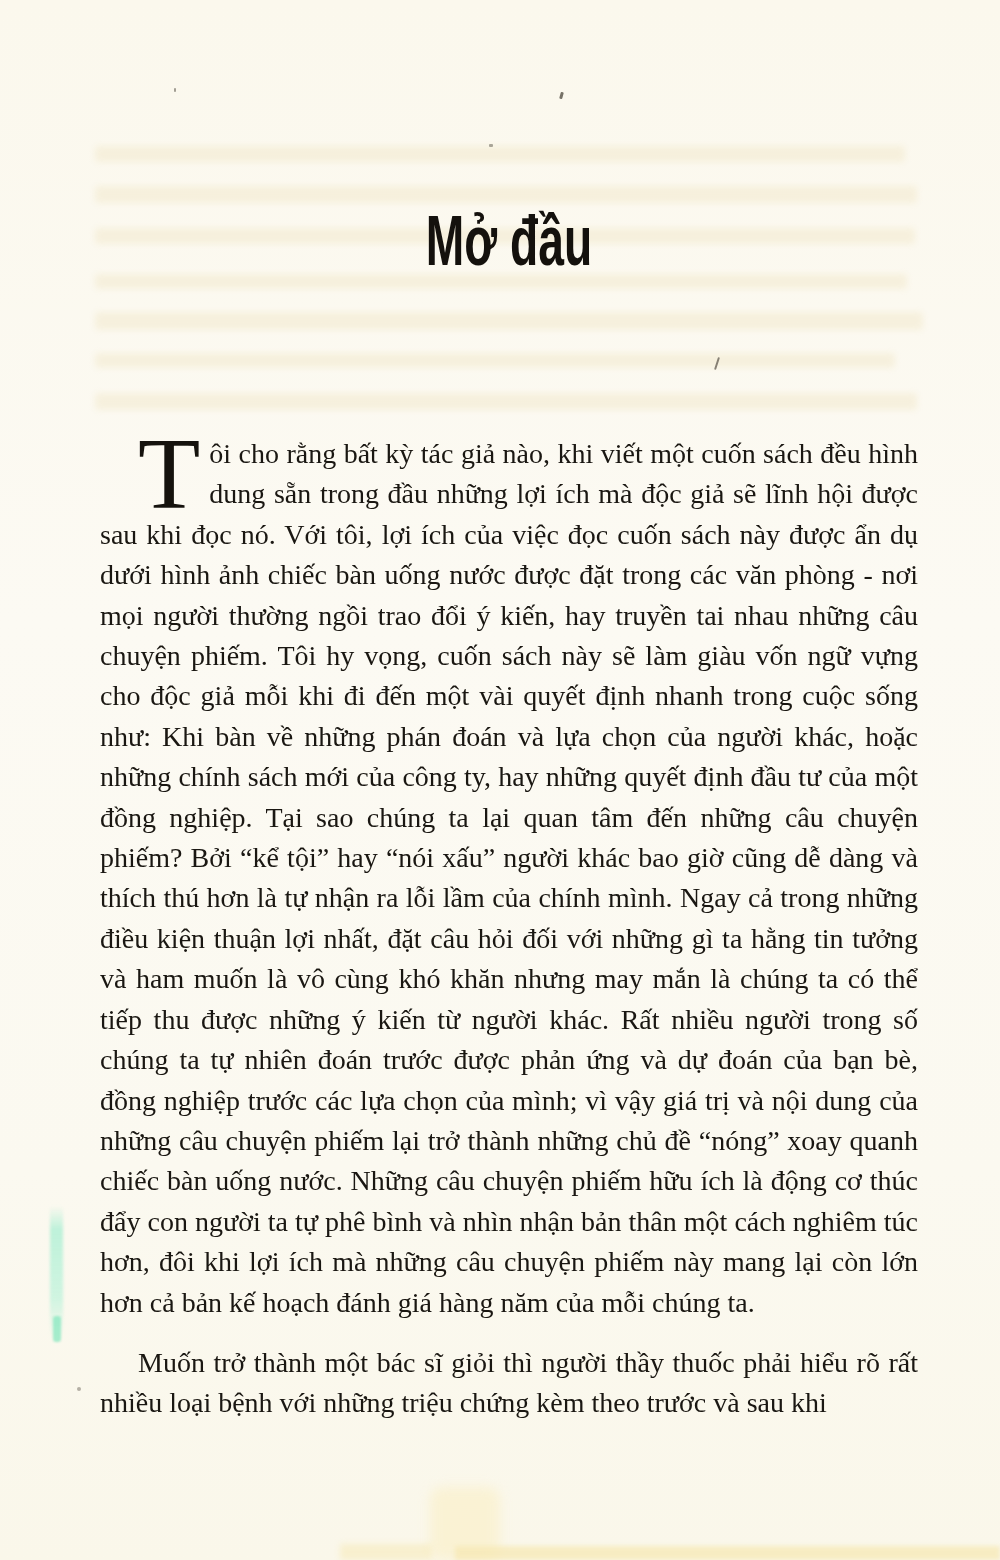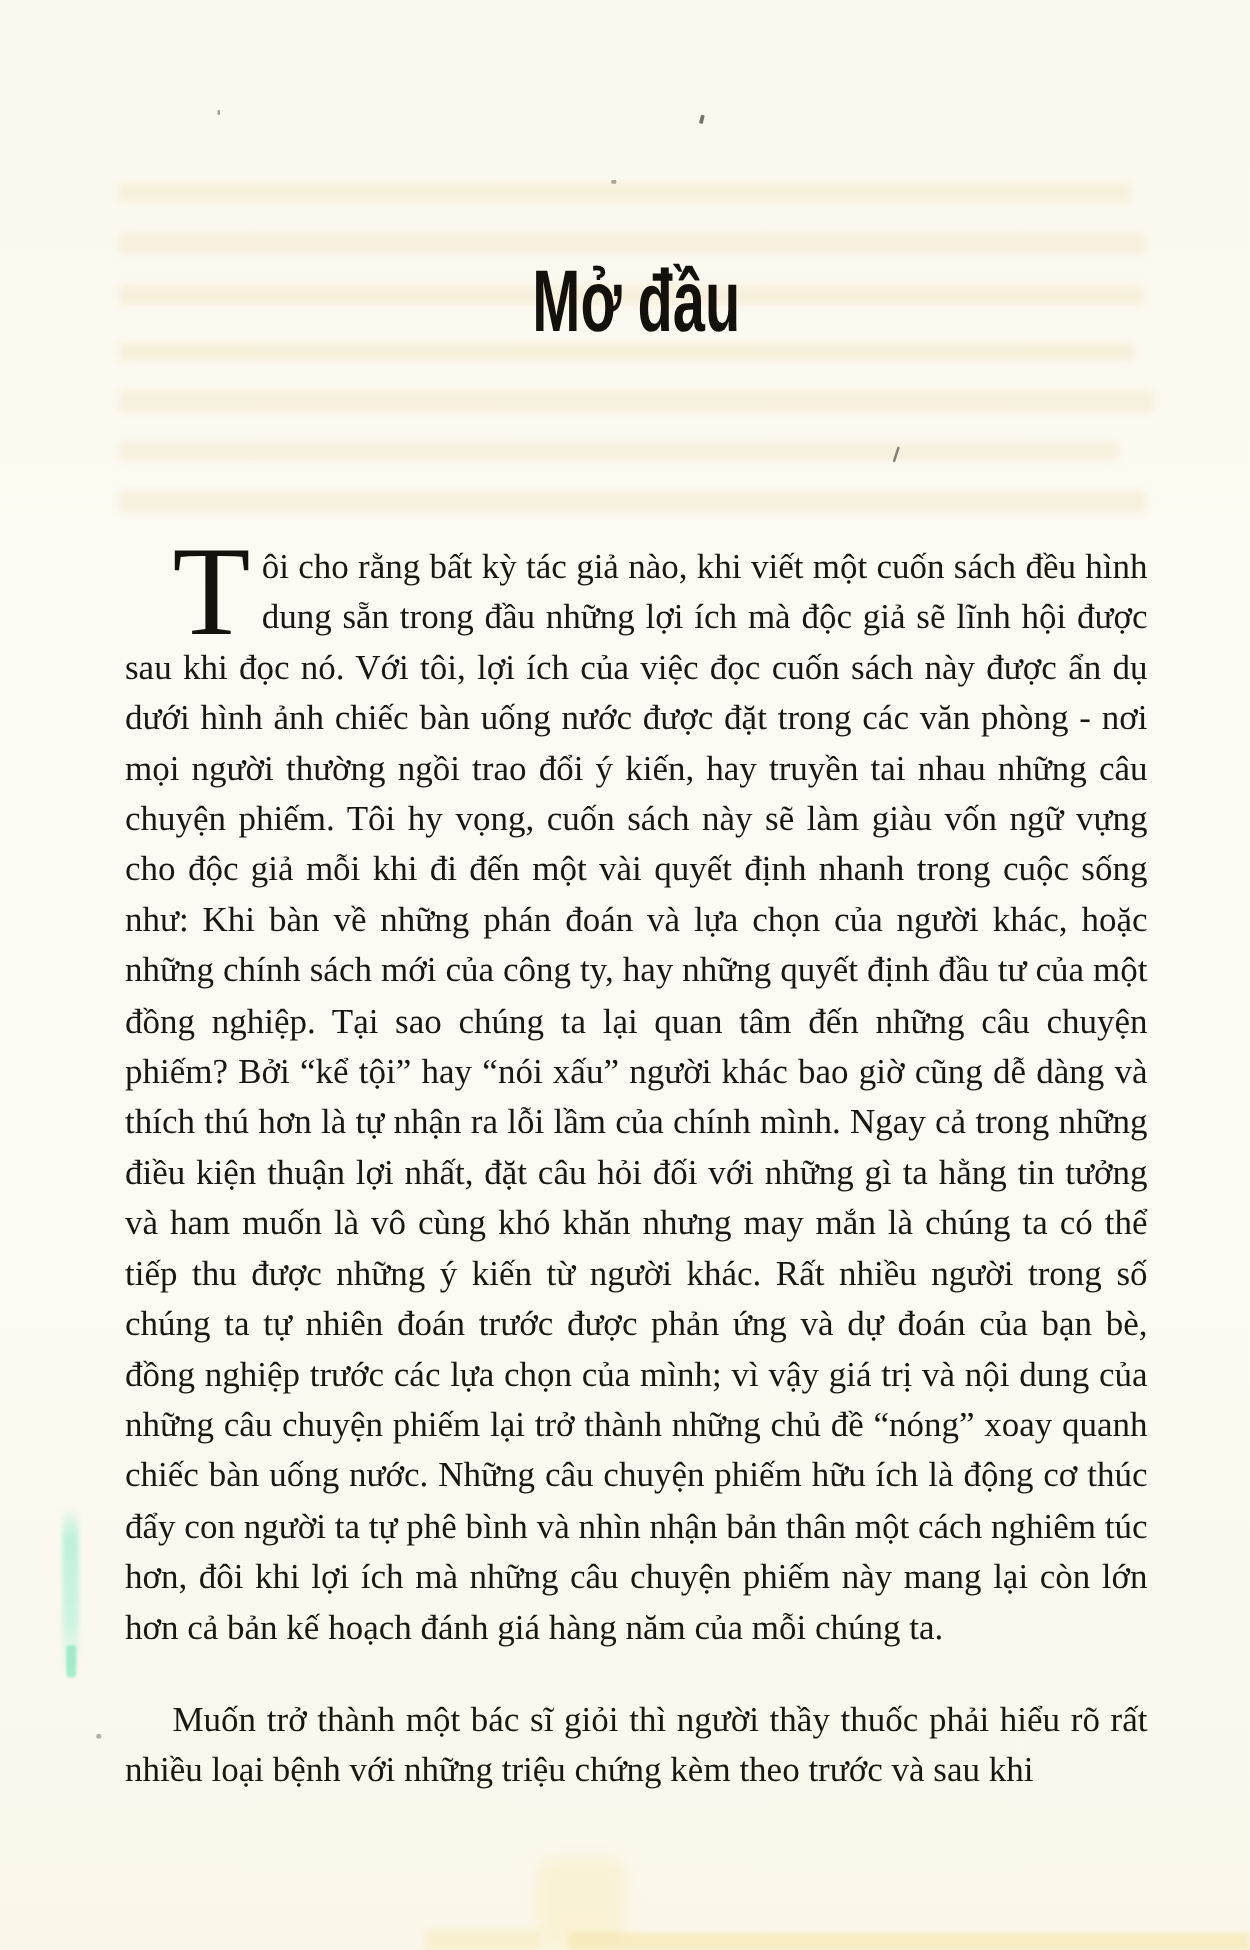--- a/index.html
+++ b/index.html
@@ -51,21 +51,21 @@
     letter-spacing:0;
     white-space:nowrap;
   }
   
   .content{
     position:absolute;left:100px;top:434px;width:818px;
     font-size:28px;line-height:40.4px;color:#1a1712;
     text-align:justify;
   }
   .para{margin:0;padding:0;}
-  .para.indent{margin-top:34px;text-indent:38px;}
+  .para.indent{margin-top:20px;text-indent:38px;}
   .dropcap{
     float:left;
     font-family:"Liberation Serif", serif;
     font-size:102px;line-height:78px;height:79px;
     margin:1px 9px 0 38px;
     color:#15120d;
   }
 </style>
 </head>
 <body>

